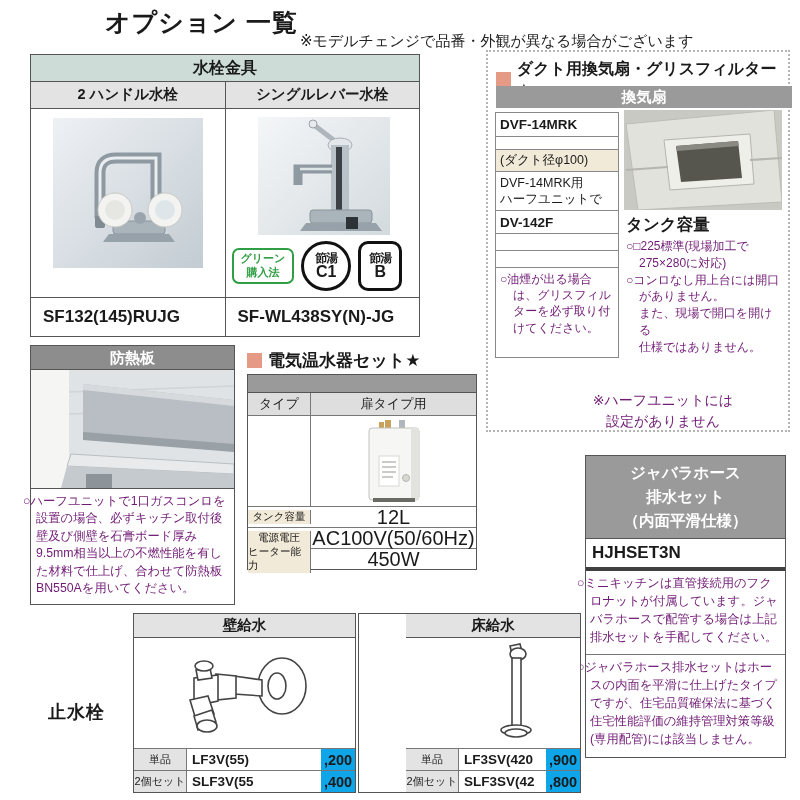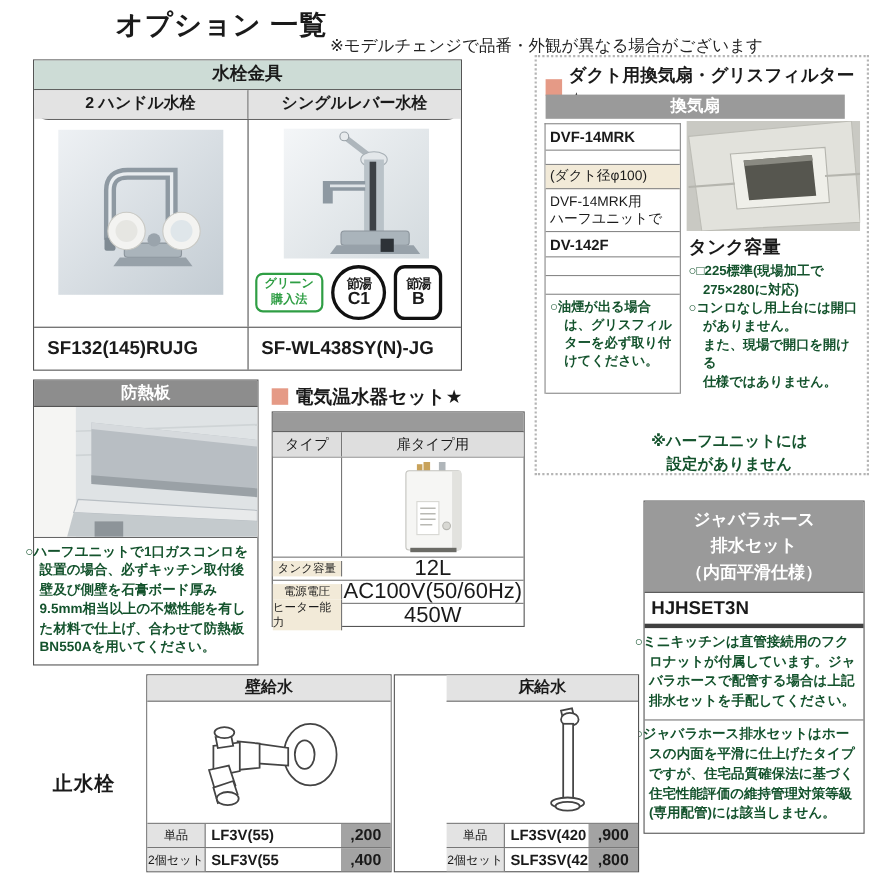--- a/index.html
+++ b/index.html
@@ -1,29 +1,29 @@
 <!DOCTYPE html>
 <html><head>
 <meta charset="utf-8">
 <style>
   html,body{margin:0;padding:0;background:#fff;}
   .canvas{position:relative;width:800px;height:800px;background:#fff;overflow:hidden;
           font-family:"Liberation Sans","DejaVu Sans",sans-serif;color:#1a1a1a;}
   .abs{position:absolute;box-sizing:border-box;}
   .pre{white-space:pre-line;}
   .hang{padding-left:13px;text-indent:-13px;}
-  .blue{color:#14532d;font-weight:bold;}
+  .blue{color:#701a75;}
   
   .page-title{font-size:25px;font-weight:bold;letter-spacing:1px;}
   .page-note{font-size:15px;color:#222;}
   
   .faucet{left:30px;top:54px;width:390px;border:1px solid #555;}
   .f-head{height:26px;line-height:26px;background:#cddcd6;border-bottom:1px solid #555;
           font-size:16px;font-weight:bold;text-align:center;}
-  .f-cols{display:flex;height:26px;border-bottom:1px solid #555;border-radius:13px;}
+  .f-cols{display:flex;height:26px;border-bottom:1px solid #555;}
   .f-cols>div{flex:1;line-height:25px;background:#e3e3e3;font-size:14.5px;font-weight:bold;text-align:center;}
   .f-cols>div:first-child{border-right:1px solid #555;}
   .f-body{display:flex;height:188px;border-bottom:1px solid #555;}
   .f-cell{flex:1;position:relative;}
   .f-cell:first-child{border-right:1px solid #555;}
   .photo1{position:absolute;left:22px;top:9px;width:150px;height:150px;
           background:linear-gradient(135deg,#eef1f4,#c3ccd3);}
   .photo2{position:absolute;left:32px;top:8px;width:132px;height:118px;
           background:linear-gradient(135deg,#f4f6f8,#d3dade);}
   .badges{position:absolute;left:6px;top:132px;width:183px;display:flex;align-items:center;gap:7px;}
@@ -36,21 +36,21 @@
   .bdg-top{font-size:12px;font-weight:bold;letter-spacing:-1px;}
   .bdg-main{font-size:16px;font-weight:bold;}
   .f-codes{display:flex;height:38px;}
   .f-codes>div{flex:1;line-height:38px;font-size:17px;font-weight:bold;padding-left:12px;}
   .f-codes>div:first-child{border-right:1px solid #555;}
   
   .duct{left:486px;top:50px;width:304px;height:382px;border:2px dotted #b5b5b5;}
   .duct-title{position:absolute;left:8px;top:7px;display:flex;align-items:center;gap:6px;}
   .accent-sq{width:15px;height:15px;background:#e59a86;}
   .duct-title span{font-size:16px;font-weight:bold;}
-  .gray-bar{position:absolute;left:8px;top:34px;width:272px;height:22px;background:#9a9a9a;
+  .gray-bar{position:absolute;left:8px;top:34px;width:296px;height:22px;background:#9a9a9a;
             color:#fff;font-weight:bold;font-size:15px;text-align:center;line-height:22px;}
   .duct-tbl{position:absolute;left:7px;top:60px;width:122px;border:1px solid #888;border-bottom:none;}
   .duct-tbl>div{border-bottom:1px solid #888;padding:0 4px;font-size:12.5px;display:flex;align-items:center;}
   .dt-r1{height:21px;background:#f2ead8;font-weight:bold;}
   .dt-r2{height:23px;font-weight:bold;font-size:13.5px !important;}
   .dt-r3{height:12px;}
   .dt-r4{height:21px;background:#f2ead8;}
   .dt-r5{height:38px;line-height:1.3;}
   .dt-r6{height:22px;font-weight:bold;font-size:13.5px !important;}
   .dt-r7{height:16px;}
@@ -96,21 +96,21 @@
   .sv-floor{left:358px;padding-left:47px;}
   .sv-head{height:23px;line-height:23px;background:#e3e3e3;font-size:14.5px;font-weight:bold;
            text-align:center;border-bottom:1px solid #555;}
   .sv-img{height:110px;position:relative;border-bottom:1px solid #777;background:#fff;}
   .sv-row{display:flex;height:21px;border-bottom:1px solid #777;}
   .sv-row:last-child{border-bottom:none;}
   .sv-type{width:52px;background:#e3e3e3;border-right:1px solid #777;font-size:11px;
            display:flex;align-items:center;justify-content:center;}
   .sv-code{flex:1;font-size:13.5px;font-weight:bold;display:flex;align-items:center;
            padding-left:5px;overflow:hidden;white-space:nowrap;}
-  .sv-price{width:45px;background:#a3a3a3;font-size:14.5px;font-weight:bold;
+  .sv-price{width:34px;background:#0ea5e9;font-size:14.5px;font-weight:bold;
             display:flex;align-items:center;justify-content:center;}
 </style>
 </head>
 <body>
 
 <div class="canvas">
 
   <div class="abs page-title" style="left:105px;top:6px;">オプション 一覧</div>
   <div class="abs page-note" style="left:300px;top:32px;">※モデルチェンジで品番・外観が異なる場合がございます</div>
 

